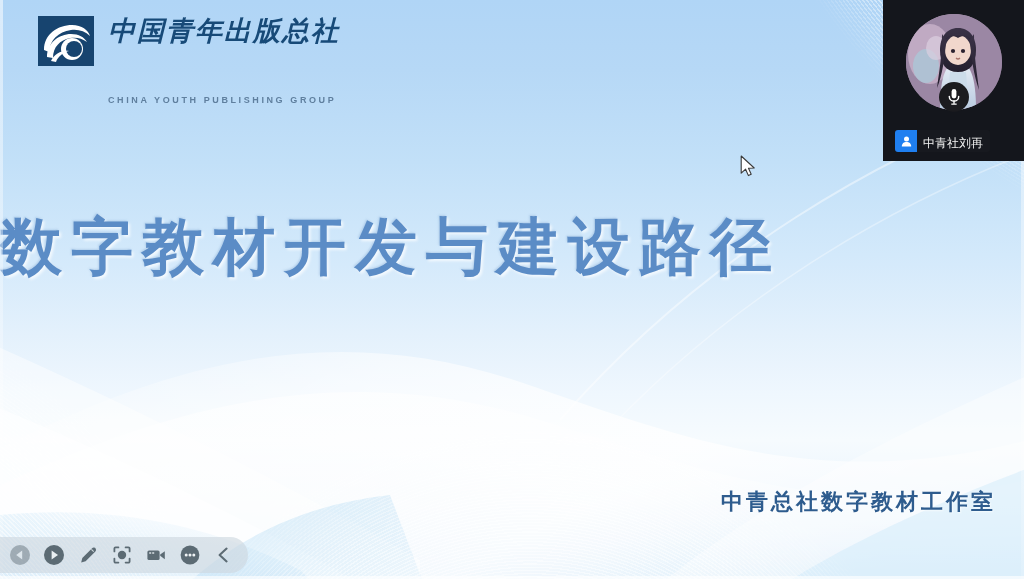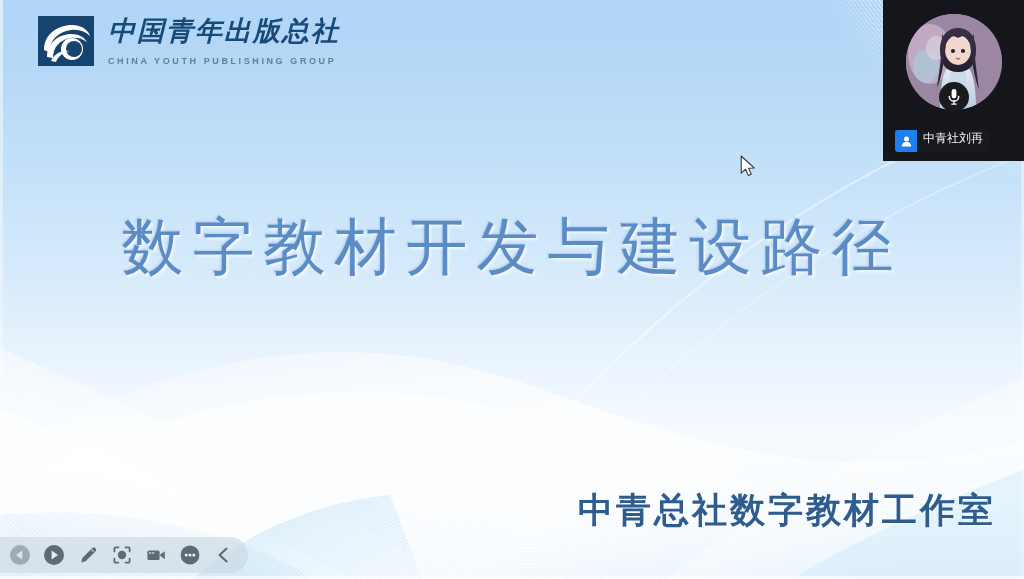--- a/index.html
+++ b/index.html
@@ -130,20 +130,21 @@
     overflow: hidden;
     flex: none;
   }
   .logo-mark svg { position: absolute; left: 0; top: 0; }
 
   .logo-text-wrap {
     margin-left: 14px;
     display: flex;
     flex-direction: column;
     justify-content: center;
+    gap: 39px;
   }
   .logo-cn {
     font-family: "Liberation Serif", serif;
     font-size: 27px;
     font-weight: bold;
     font-style: italic;
     color: #174a78;
     letter-spacing: 2px;
     line-height: 1.15;
     white-space: nowrap;
@@ -155,39 +156,39 @@
     letter-spacing: 2.6px;
     color: #5f7f9e;
     white-space: nowrap;
   }
 
   
   .title-main {
     position: absolute;
     left: 0; right: 0;
     top: 205px;
-    text-align: center;
+    text-align: left;
     z-index: 4;
     font-family: "DejaVu Sans", sans-serif;
     font-size: 62px;
-    font-weight: normal;
+    font-weight: bold;
     letter-spacing: 9px;
     color: #5b8cc6;
     text-shadow: 2px 2px 3px rgba(255,255,255,.75),
                 -1px -1px 2px rgba(120,160,205,.35);
     white-space: nowrap;
   }
 
   .subtitle {
     position: absolute;
     right: 28px;
     top: 487px;
     z-index: 4;
     font-family: "DejaVu Sans", sans-serif;
-    font-size: 35px;
+    font-size: 22px;
     font-weight: bold;
     letter-spacing: 3px;
     color: #2e5c8e;
     text-shadow: 1px 1px 2px rgba(255,255,255,.7);
     white-space: nowrap;
   }
 
   
   .video-tile {
     position: absolute;
@@ -227,21 +228,21 @@
     justify-content: center;
     z-index: 3;
   }
 
   .name-bar {
     position: absolute;
     left: 12px;
     bottom: 9px;
     height: 22px;
     display: flex;
-    align-items: flex-start;
+    align-items: flex-end;
     background: rgba(24,26,32,.88);
     border-radius: 3px;
     padding-right: 7px;
     overflow: hidden;
   }
   .name-icon {
     width: 22px;
     height: 22px;
     background: #1f7ff0;
     display: flex;

